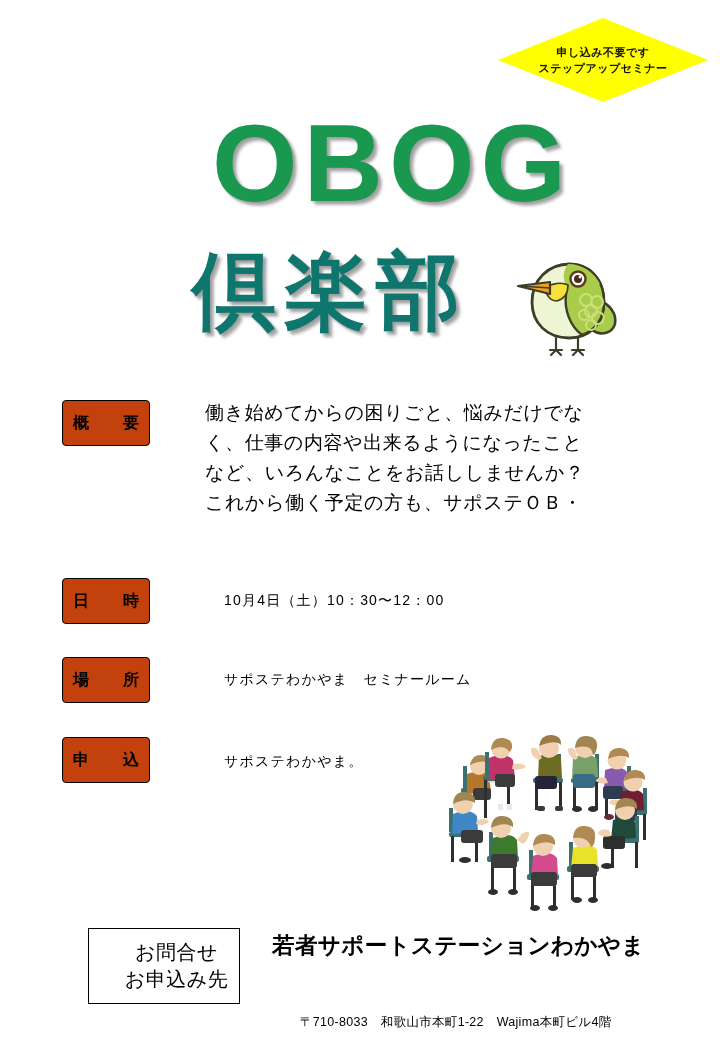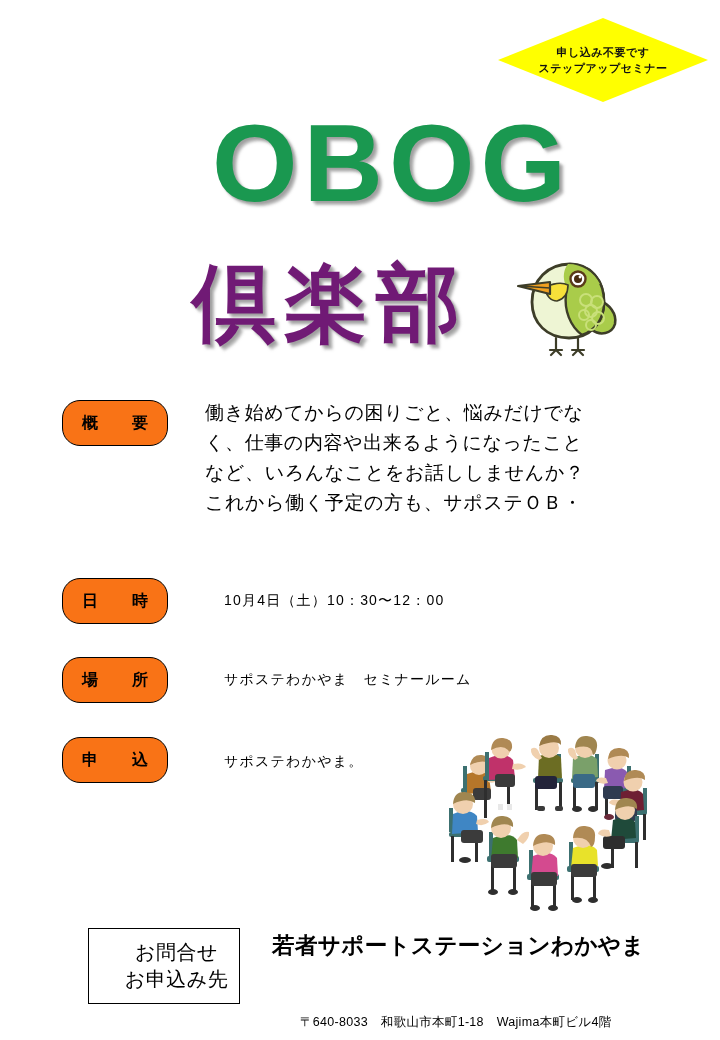--- a/index.html
+++ b/index.html
@@ -60,27 +60,27 @@
     -webkit-text-stroke: 3px #ffffff;
     paint-order: stroke fill;
     text-shadow:
       4px 4px 3px rgba(120,120,120,0.55),
       2px 2px 2px rgba(150,150,150,0.45);
     padding-left: 32px;
   }
   .title-sub {
     position: absolute;
     left: 130px;
-    top: 252px;
+    top: 240px;
     width: 400px;
     text-align: center;
     font-size: 84px;
     line-height: 102px;
     font-weight: bold;
-    color: #701a75;
+    color: #0f766e;
     letter-spacing: 8px;
     -webkit-text-stroke: 3px #ffffff;
     paint-order: stroke fill;
     text-shadow:
       4px 4px 3px rgba(120,120,120,0.55),
       2px 2px 2px rgba(150,150,150,0.45);
   }
 
   
   .bird {
@@ -92,25 +92,25 @@
   }
 
   
   .row {
     position: absolute;
     left: 62px;
   }
   .label-box {
     position: absolute;
     left: 0;
-    width: 106px;
+    width: 88px;
     height: 46px;
     border: 1.6px solid #000000;
-    border-radius: 18px;
-    background: #f97316;
+    border-radius: 4px;
+    background: #c2410c;
     box-sizing: border-box;
     display: flex;
     align-items: center;
     justify-content: center;
     font-size: 16px;
     font-weight: bold;
     letter-spacing: 9px;
     text-indent: 9px;
     color: #000000;
   }
@@ -431,17 +431,17 @@
       </g>
     </g>
   </svg>
 
   <div class="footer-box">
     <div>お問合せ</div>
     <div>お申込み先</div>
   </div>
   <div class="org-name">若者サポートステーションわかやま</div>
   <div class="org-address">
-    <div>〒640-8033　和歌山市本町1-18　Wajima本町ビル4階</div>
+    <div>〒710-8033　和歌山市本町1-22　Wajima本町ビル4階</div>
     
   </div>
 
 </div>
 
 </body></html>

